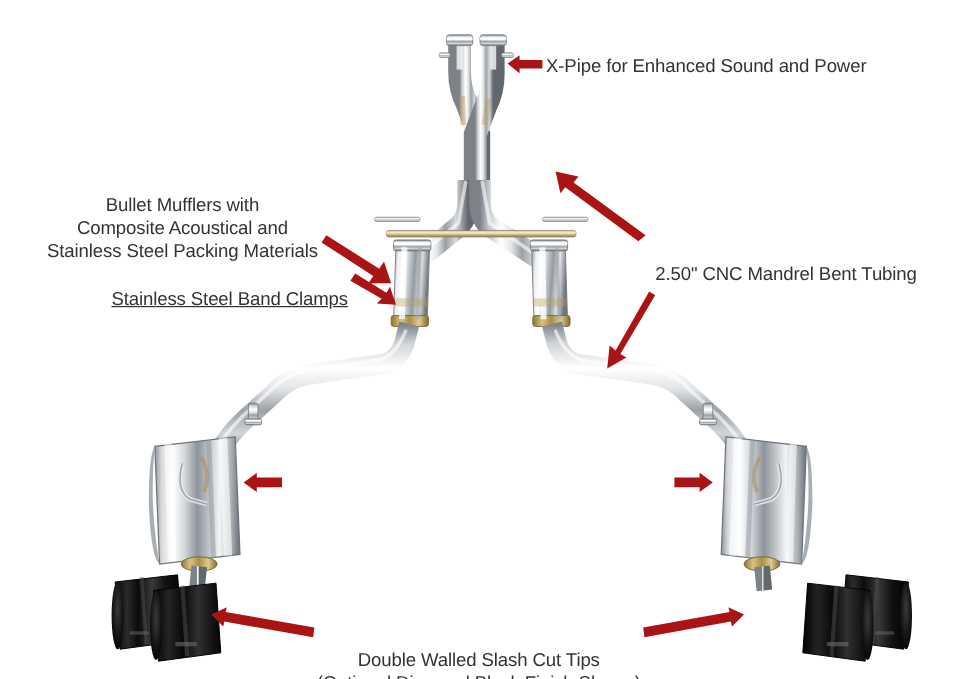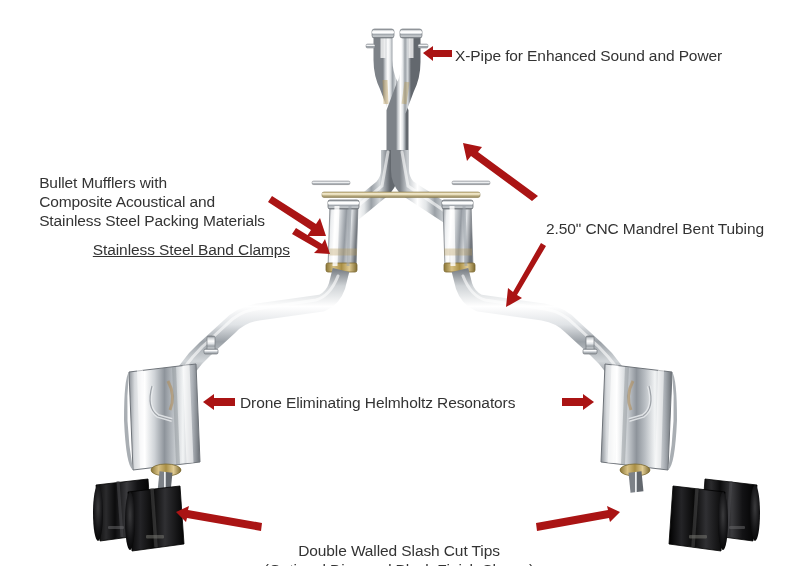--- a/index.html
+++ b/index.html
@@ -32,21 +32,21 @@
     line-height: 1.22;
     letter-spacing: -0.1px;
     white-space: pre;
     font-family: "Liberation Sans", "DejaVu Sans", sans-serif;
   }
   .c-left   { text-align: right; text-decoration: underline; }
   .c-right  { text-align: left; }
   .c-center { text-align: center; }
 
   #lbl-xpipe      { left: 455px; top: 47px;  }
-  #lbl-bullet     { right: 533px; top: 174px; }
+  #lbl-bullet     { right: 533px; top: 163px; text-align: center; }
   #lbl-clamps     { right: 508px; top: 241px; }
   #lbl-tubing     { left: 546px; top: 207px; margin-top: 13px; }
   #lbl-resonators { left: 240px; top: 394px; }
   #lbl-tips       { left: 399px; top: 509px; transform: translateX(-50%); text-align: center; margin-top: 33px; }
 </style>
 </head>
 <body>
 
 <div id="stage">
 
@@ -308,18 +308,17 @@
   <div class="callout c-right" id="lbl-xpipe">X-Pipe for Enhanced Sound and Power</div>
 
   <div class="callout" id="lbl-bullet">Bullet Mufflers with
 Composite Acoustical and
 Stainless Steel Packing Materials</div>
 
   <div class="callout c-left" id="lbl-clamps">Stainless Steel Band Clamps</div>
 
   <div class="callout c-right" id="lbl-tubing">2.50ʺ CNC Mandrel Bent Tubing</div>
 
-  <div class="callout c-right" id="lbl-resonators">Drone Eliminating Helmholtz Resonators</div>
 
   <div class="callout c-center" id="lbl-tips">Double Walled Slash Cut Tips
 (Optional Diamond Black Finish Shown)</div>
 
 </div>
 
 </body></html>

